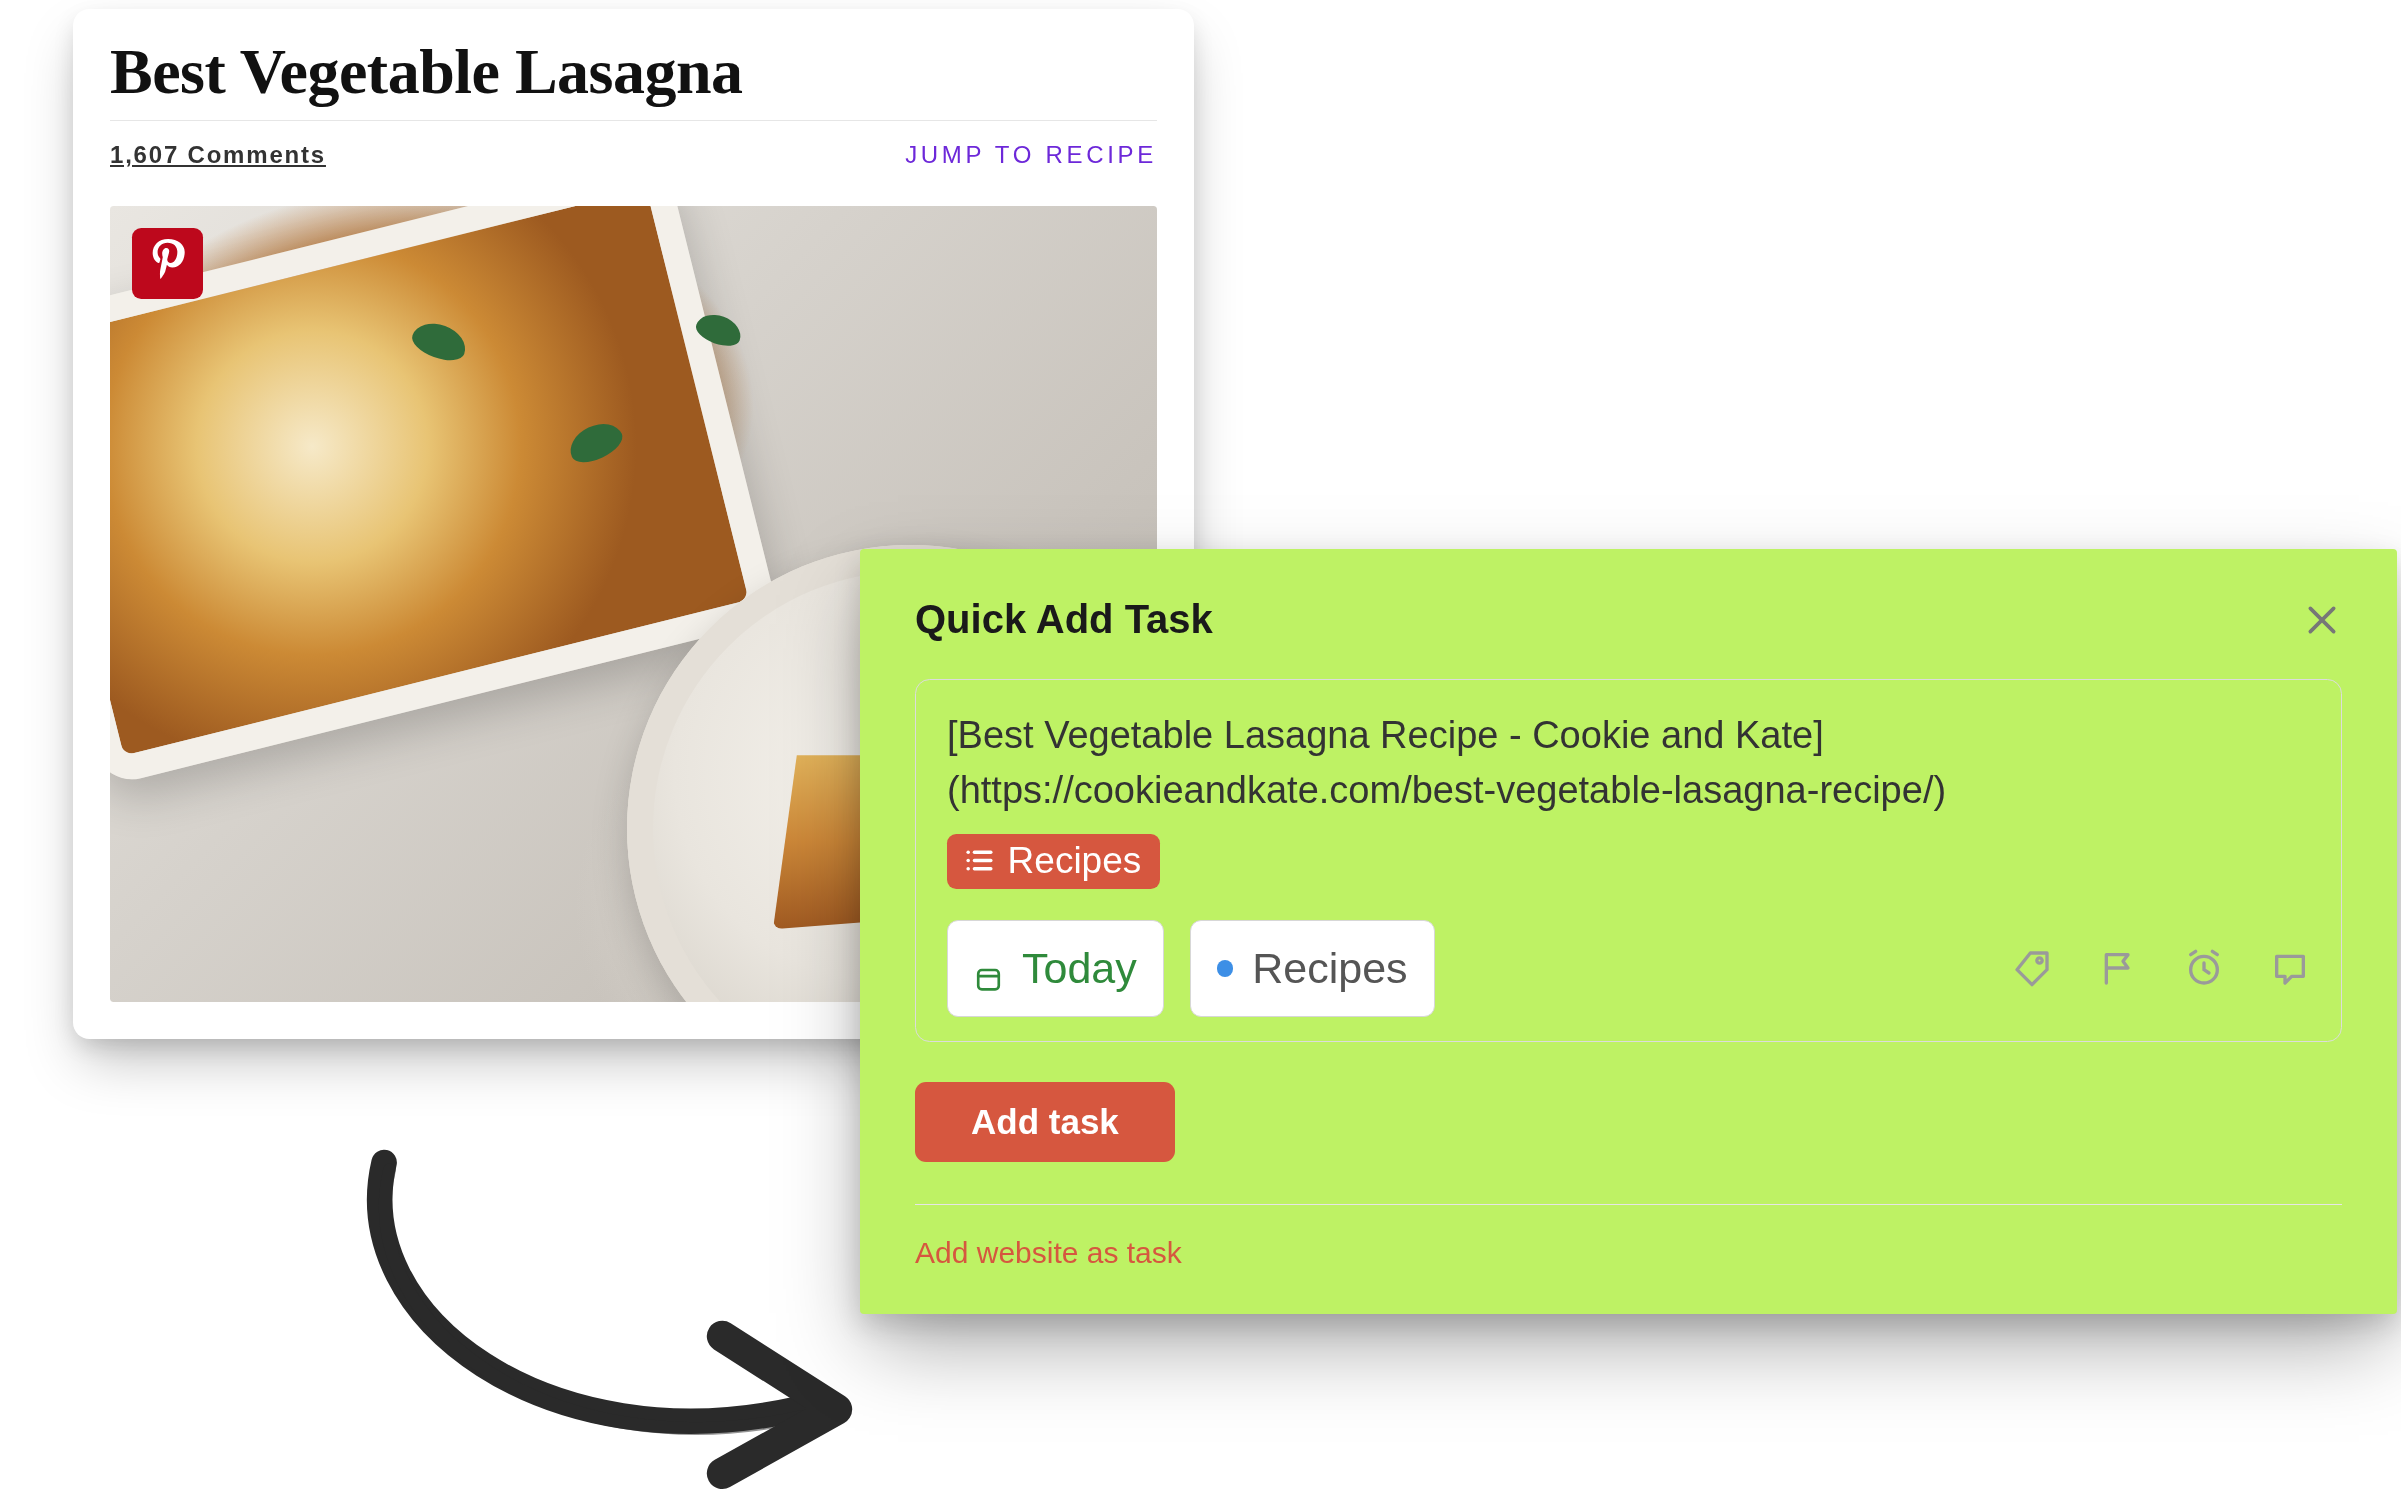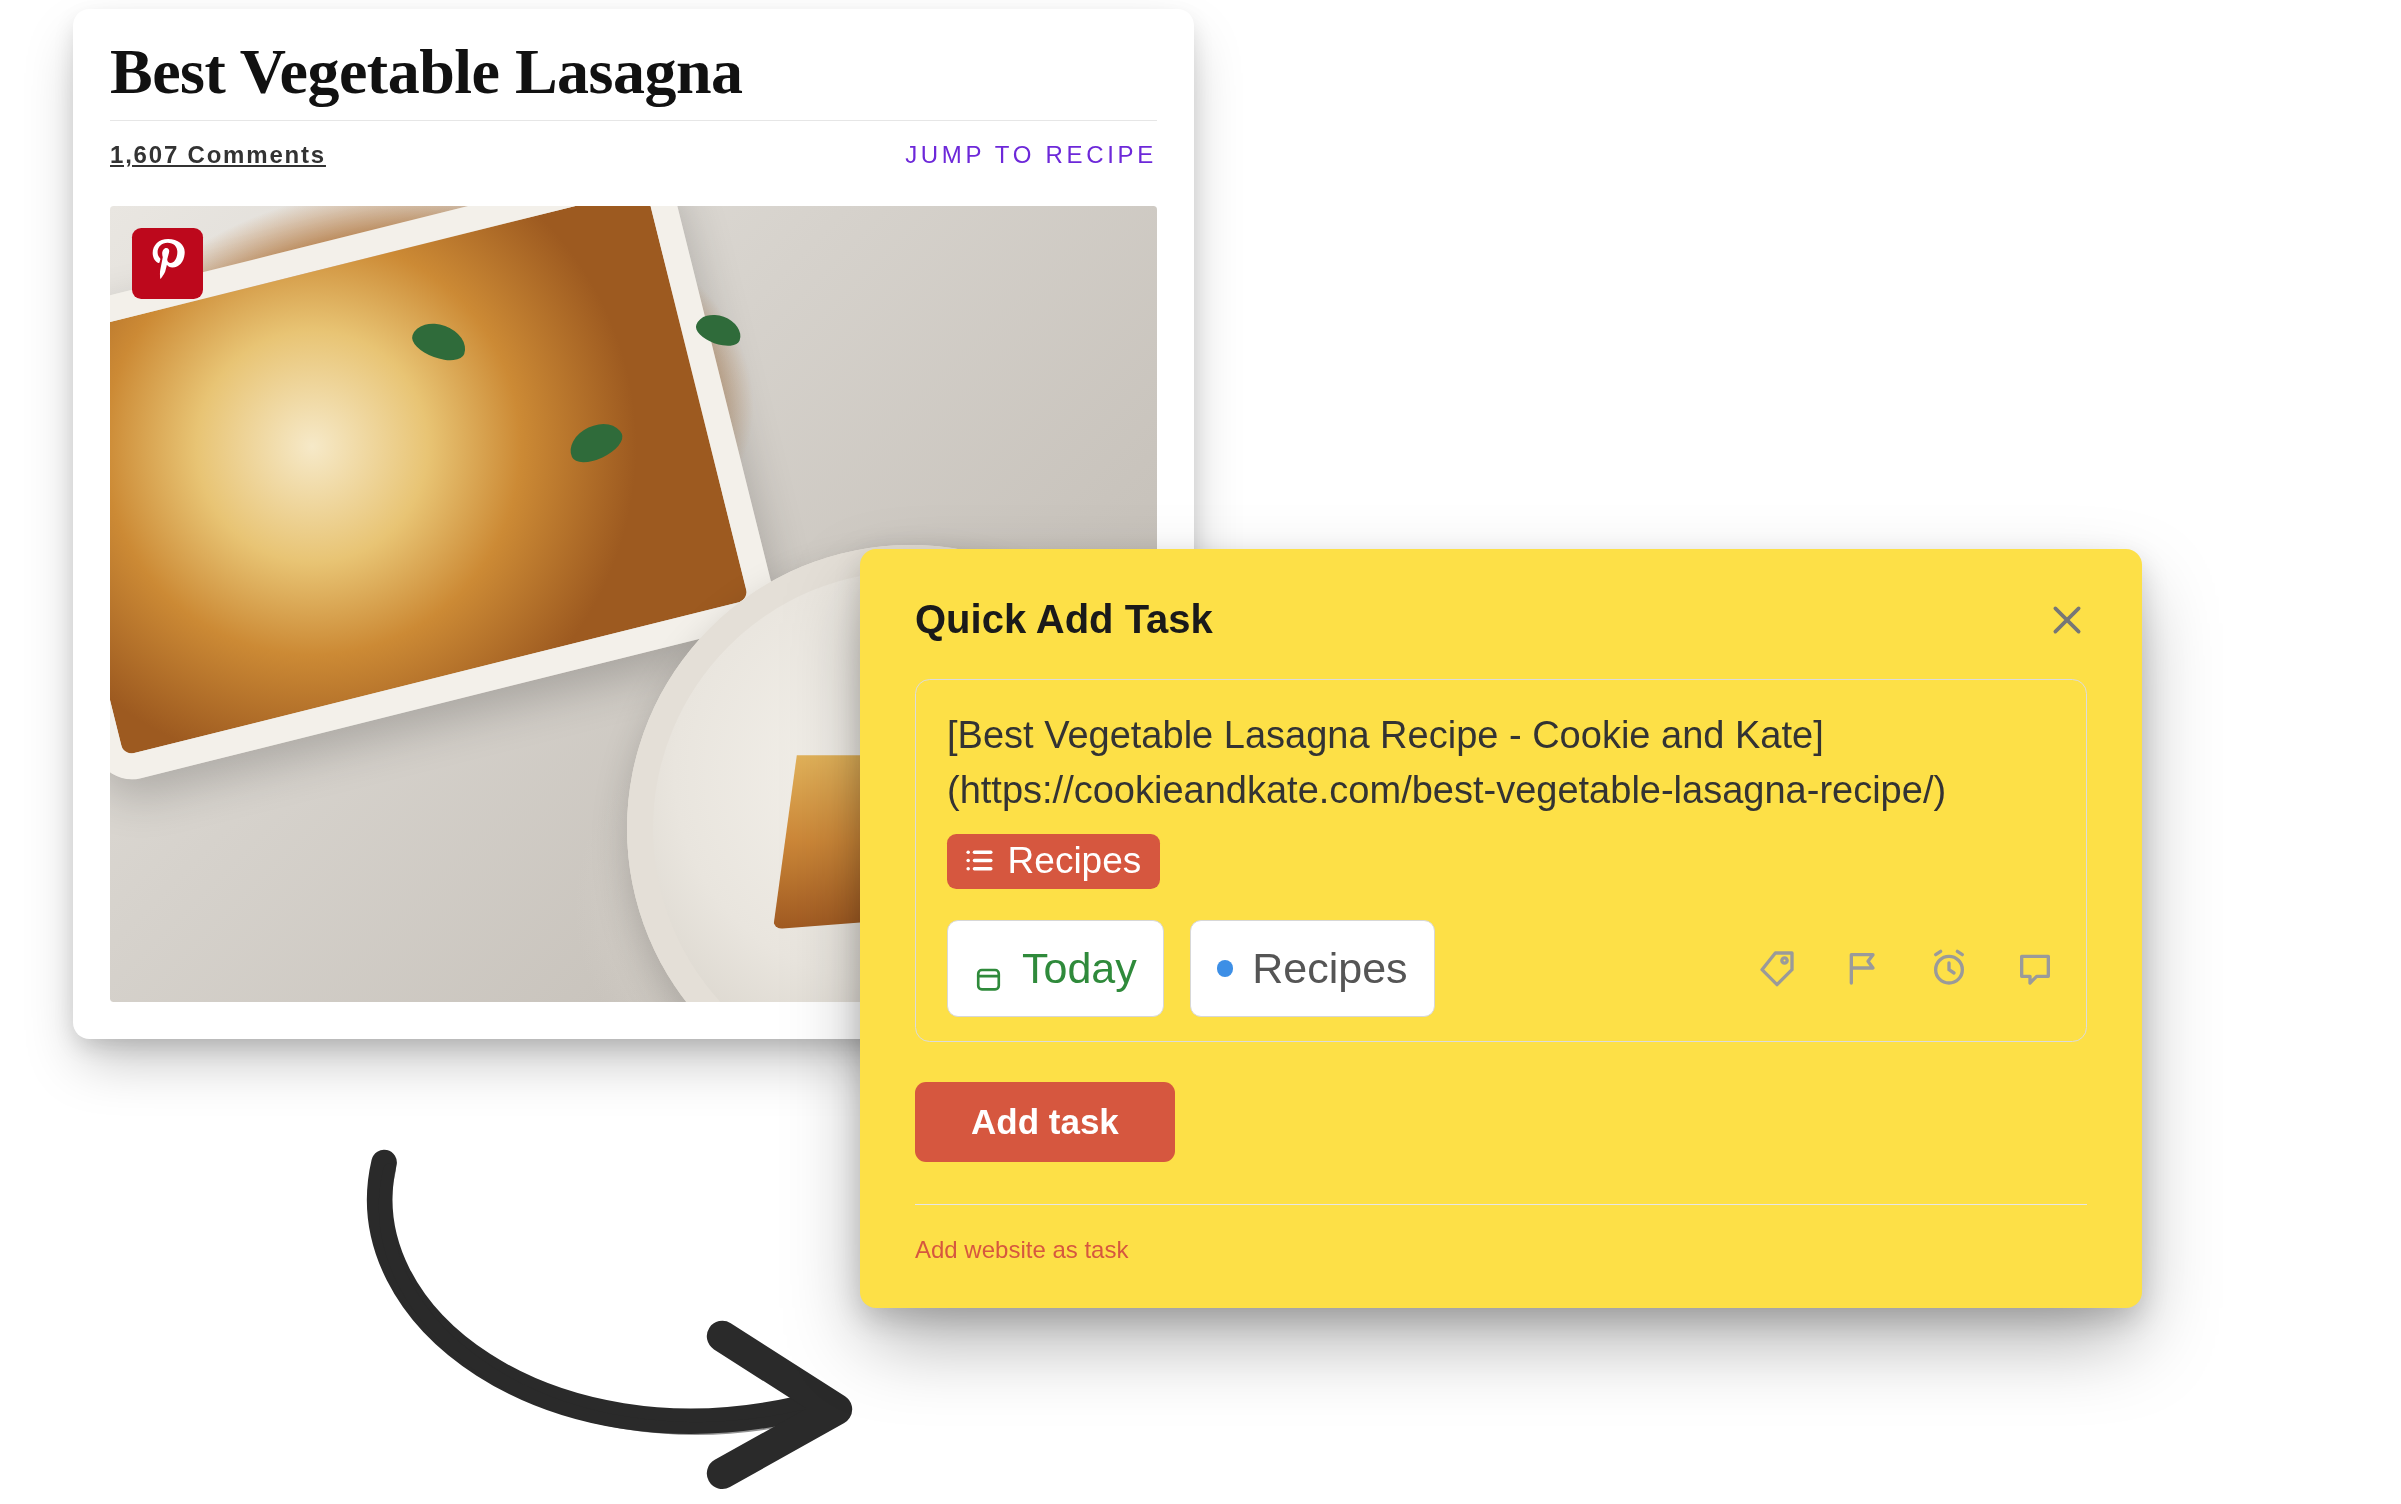--- a/index.html
+++ b/index.html
@@ -124,23 +124,23 @@
     height: 384px;
     color: #2a2a2a;
     pointer-events: none;
   }
 
   
   .modal {
     position: absolute;
     left: 860px;
     top: 549px;
-    width: 1282px;
-    background: #fde047;
-    border-radius: 16px;
+    width: 1537px;
+    background: #bef264;
+    border-radius: 4px;
     box-shadow: 0 37px 82px -9.2px rgba(0,0,0,0.35), 0 11px 27.5px rgba(0,0,0,0.15);
     padding: 48px 55px 44px 55px;
   }
   .modal-header {
     display: flex;
     justify-content: space-between;
     align-items: center;
     margin-bottom: 37px;
   }
   .modal-title {
@@ -219,21 +219,21 @@
     padding: 20px 56px;
     cursor: pointer;
   }
 
   .divider {
     border: none;
     border-top: 1.4px solid #e6e6e6;
     margin: 42px 0 31px 0;
   }
   .add-website-link {
-    font-size: 24px;
+    font-size: 30px;
     color: #d6573f;
   }
 </style>
 </head>
 <body>
 
 <div class="recipe-card">
   <div class="recipe-inner">
     <h1 class="recipe-title">Best Vegetable Lasagna</h1>
     <hr class="title-rule">

